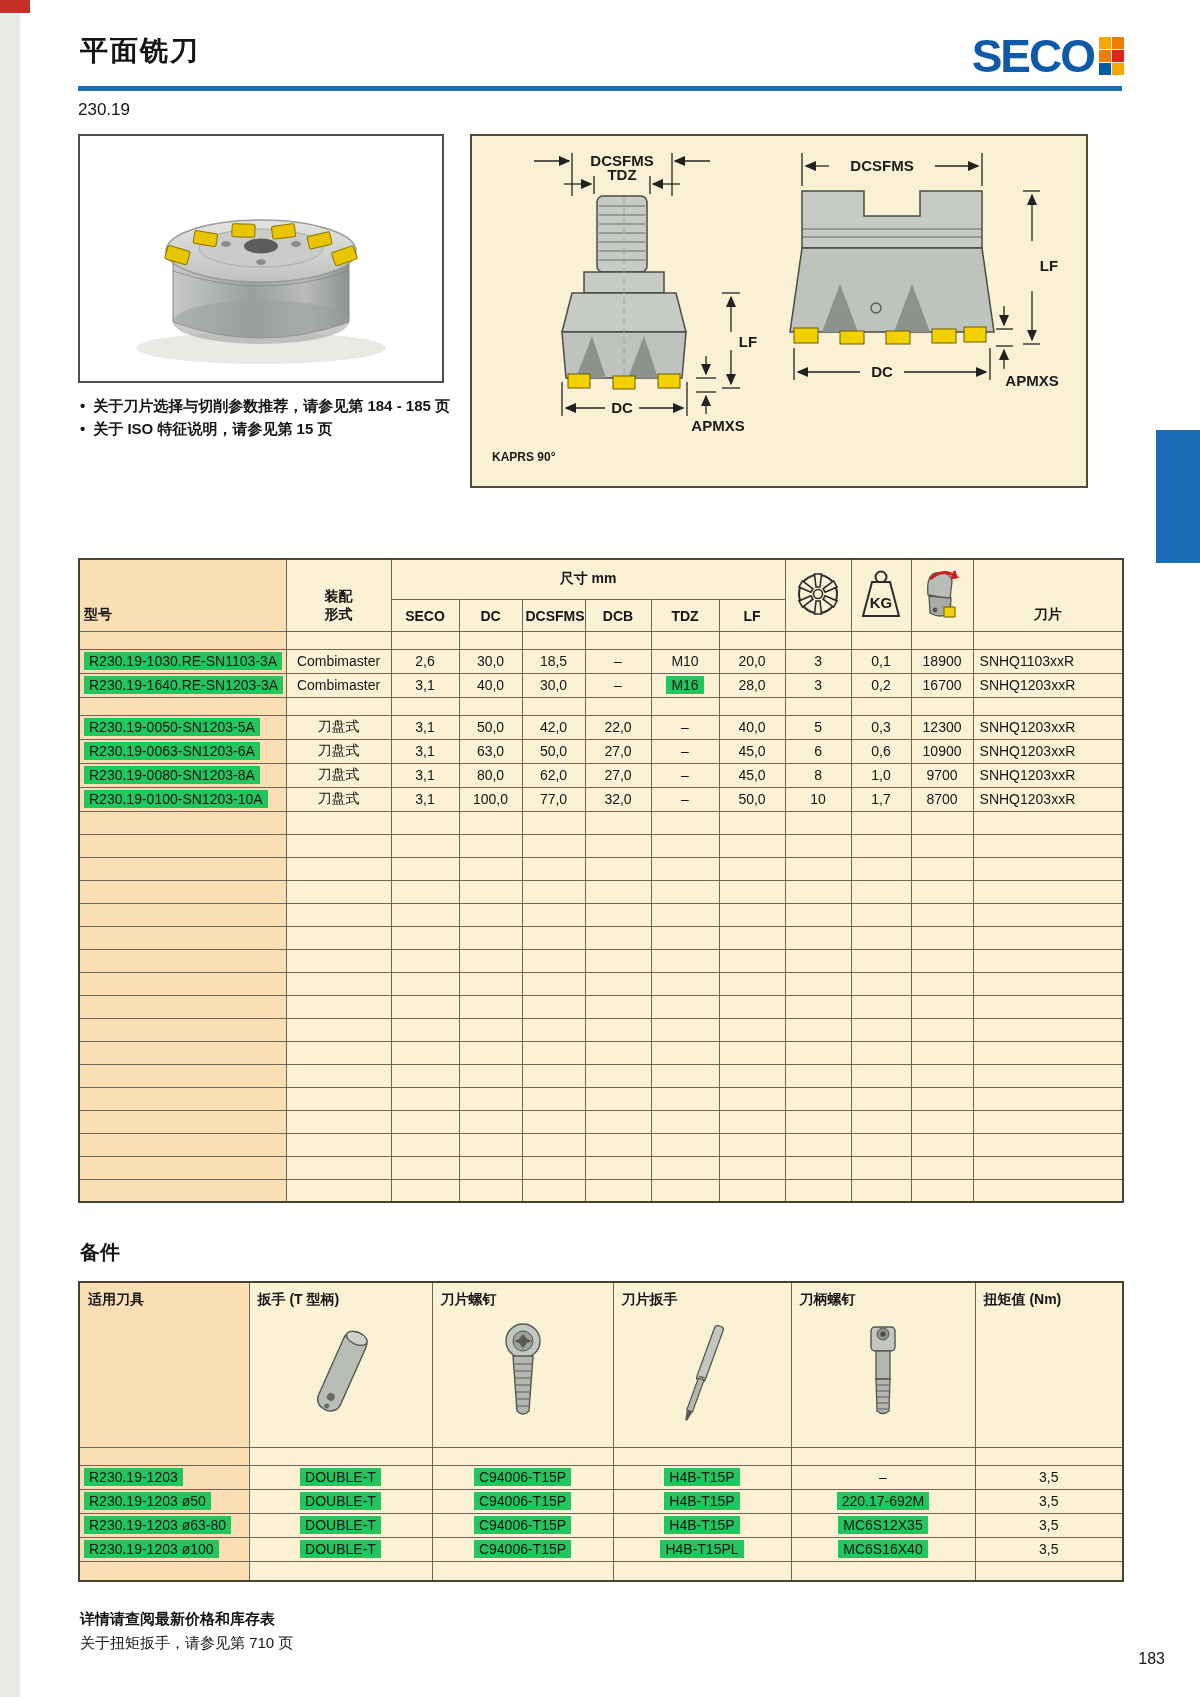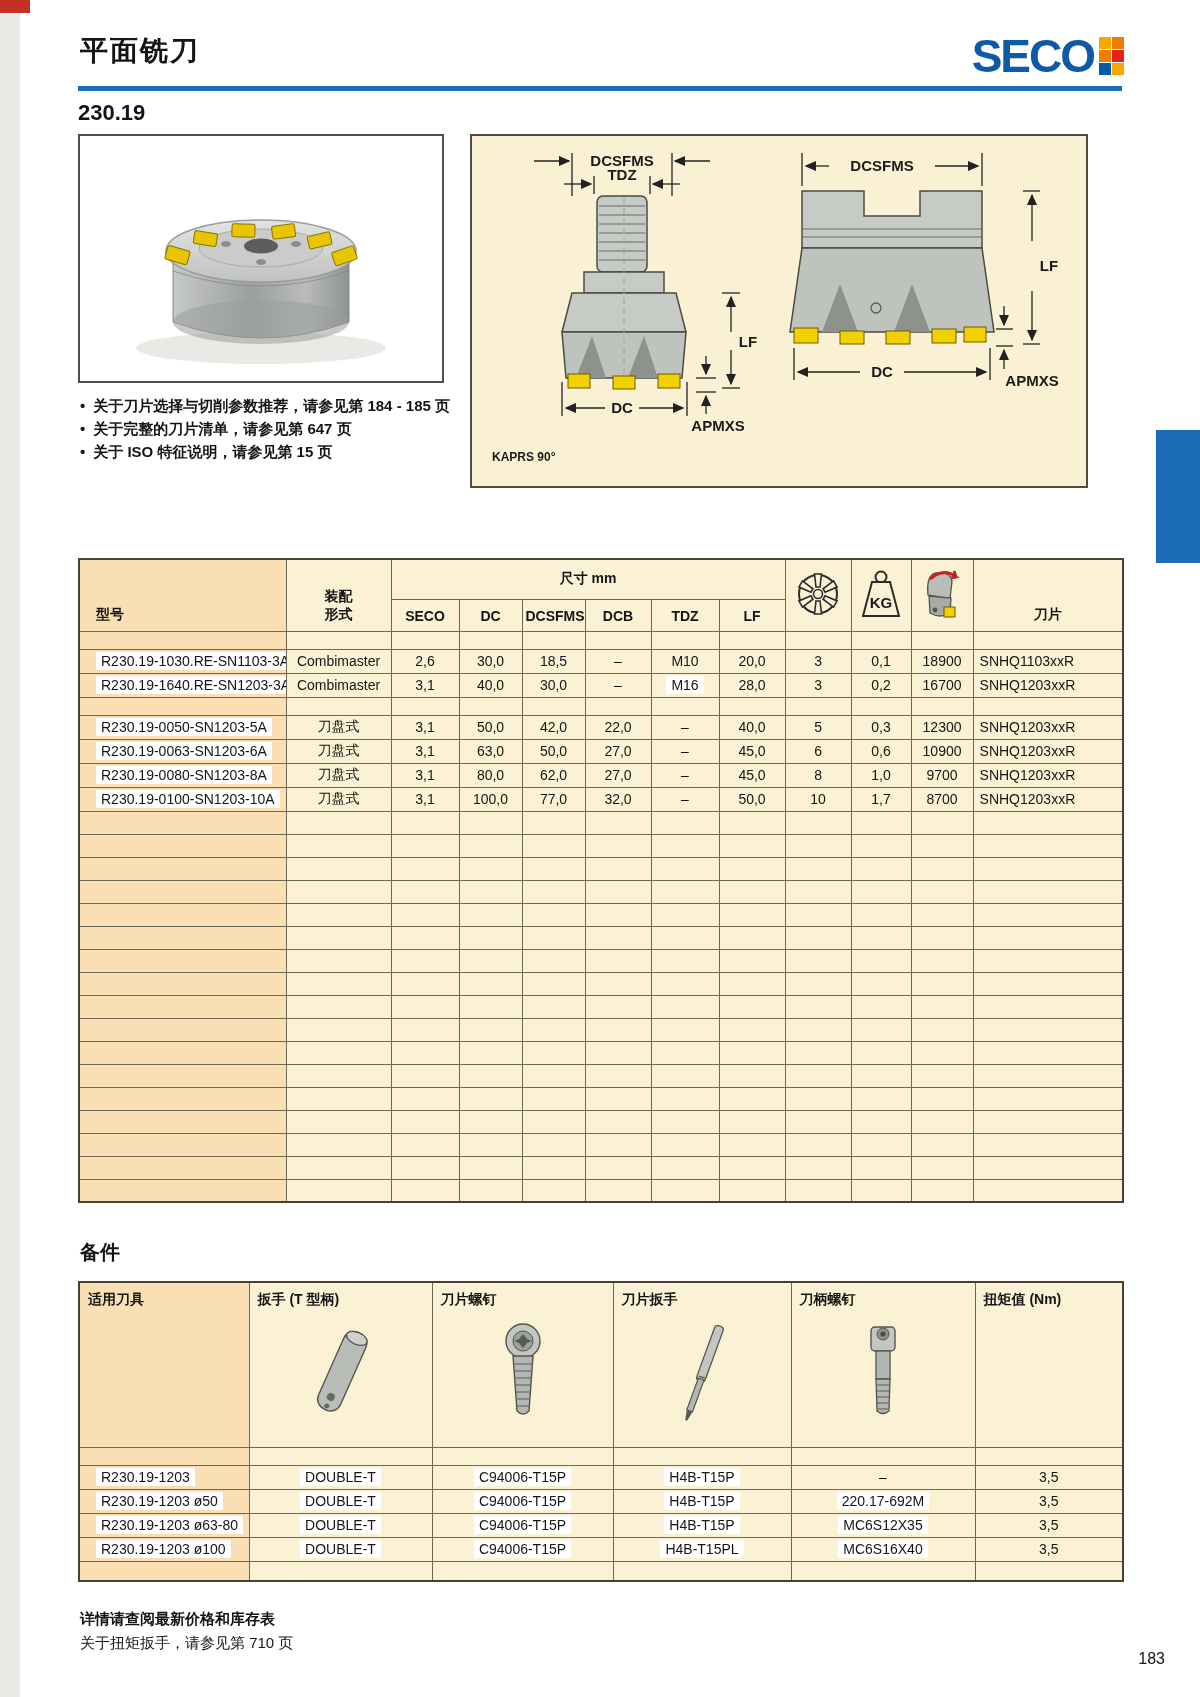--- a/index.html
+++ b/index.html
@@ -6,40 +6,40 @@
   body{width:1200px;height:1697px;background:#ffffff;font-family:"Liberation Sans",sans-serif;color:#141414;position:relative;overflow:hidden;}
   .page{position:absolute;inset:0;border-radius:11px;}
   .left-strip{position:absolute;left:0;top:0;width:20px;height:1697px;background:#ebe9e6;}
   .corner-red{position:absolute;left:0;top:0;width:30px;height:13px;background:#c43026;}
   .page-title{position:absolute;left:80px;top:32px;font-family:"DejaVu Serif","Liberation Serif",serif;font-size:28px;font-weight:bold;letter-spacing:2px;}
   .logo{position:absolute;top:36px;left:912px;width:212px;display:flex;align-items:center;justify-content:flex-end;gap:5px;}
   .logo-text{font-size:46px;font-weight:800;color:#0e5aa7;letter-spacing:-2px;line-height:40px;font-family:"Liberation Sans",sans-serif;}
   .logo-mark{display:grid;grid-template-columns:12px 12px;grid-auto-rows:12px;gap:1px;}
   .logo-mark span{display:block;}
   .blue-rule{position:absolute;left:78px;top:86px;width:1044px;height:5px;background:#1a70b8;}
-  .series{position:absolute;left:78px;top:100px;font-size:22px;font-weight:bold;}
+  .series{position:absolute;left:78px;top:100px;font-size:17px;font-weight:normal;}
   .photo-box{position:absolute;left:78px;top:134px;width:366px;height:249px;border:2px solid #4f4f4a;background:#fff;box-sizing:border-box;}
   .diagram-box{position:absolute;left:470px;top:134px;width:618px;height:354px;background:#faf0d4;border:2px solid #4f4b3d;box-sizing:border-box;}
   .diagram-caption{position:absolute;left:20px;top:314px;font-size:12px;font-weight:bold;color:#1a1a1a;}
   .notes{position:absolute;left:80px;top:394px;width:430px;}
   .notes div{font-size:15px;font-weight:600;line-height:23px;}
   .notes div::before{content:"•";margin-right:8px;}
   .blue-tab{position:absolute;left:1156px;top:430px;width:44px;height:133px;background:#1a6db6;}
   table{border-collapse:collapse;table-layout:fixed;background:#fbf1d5;border:2px solid #494233;}
   th,td{border:1px solid #6e6754;font-size:14px;padding:0 3px;text-align:center;overflow:hidden;white-space:nowrap;box-sizing:border-box;}
   th{font-weight:bold;}
   .main-table{position:absolute;left:78px;top:558px;width:1044px;}
   .acc-table{position:absolute;left:78px;top:1281px;width:1044px;}
   .peach{background:#fbdfb4;}
-  td.cell-model,th.th-model{text-align:left;padding-left:16px;}
+  td.cell-model,th.th-model{text-align:left;padding-left:4px;}
   th.vb{vertical-align:bottom;padding-bottom:7px;}
   tr.h1{height:40px;} tr.h2{height:32px;}
   tr.spacer{height:18px;} tr.data{height:24px;} tr.empty{height:23px;}
   tr.acchead{height:165px;} tr.accspacer{height:18px;} tr.accdata{height:24px;} tr.accempty{height:20px;}
-  .hl{background:#ffffff;display:inline-block;padding:1px 5px;line-height:16px;}
+  .hl{background:#22c55e;display:inline-block;padding:1px 5px;line-height:16px;}
   td.cell-insert{text-align:left;padding-left:6px;}
   th.icon-cell{vertical-align:middle;padding:0;}
   .acc-h{vertical-align:top;padding:0;}
   .acc-h-label{text-align:left;padding:8px 8px 0 8px;font-weight:bold;font-size:14px;}
   .acc-h-icon{height:118px;display:flex;align-items:center;justify-content:center;margin-top:6px;}
   .acc-heading{position:absolute;left:80px;top:1239px;font-family:"DejaVu Serif","Liberation Serif",serif;font-size:20px;font-weight:bold;}
   .footer-1{position:absolute;left:80px;top:1610px;font-size:15px;font-weight:bold;}
   .footer-2{position:absolute;left:80px;top:1634px;font-size:15px;}
   .page-num{position:absolute;left:1080px;top:1650px;width:85px;text-align:right;font-size:16px;}
   svg text{font-family:"Liberation Sans",sans-serif;}
@@ -211,21 +211,20 @@
         <text x="577" y="135">LF</text>
         <text x="410" y="241">DC</text>
         <text x="560" y="250">APMXS</text>
       </g>
     </svg>
     <div class="diagram-caption">KAPRS 90°</div>
   </div>
 
   <div class="notes">
     <div>关于刀片选择与切削参数推荐，请参见第 184 - 185 页</div>
-    <div>关于完整的刀片清单，请参见第 647 页</div>
     <div>关于 ISO 特征说明，请参见第 15 页</div>
   </div>
 
   <div class="blue-tab"></div>
 
   <table class="main-table">
     <colgroup>
       <col style="width:207px">
         <col style="width:105px">
         <col style="width:68px">

